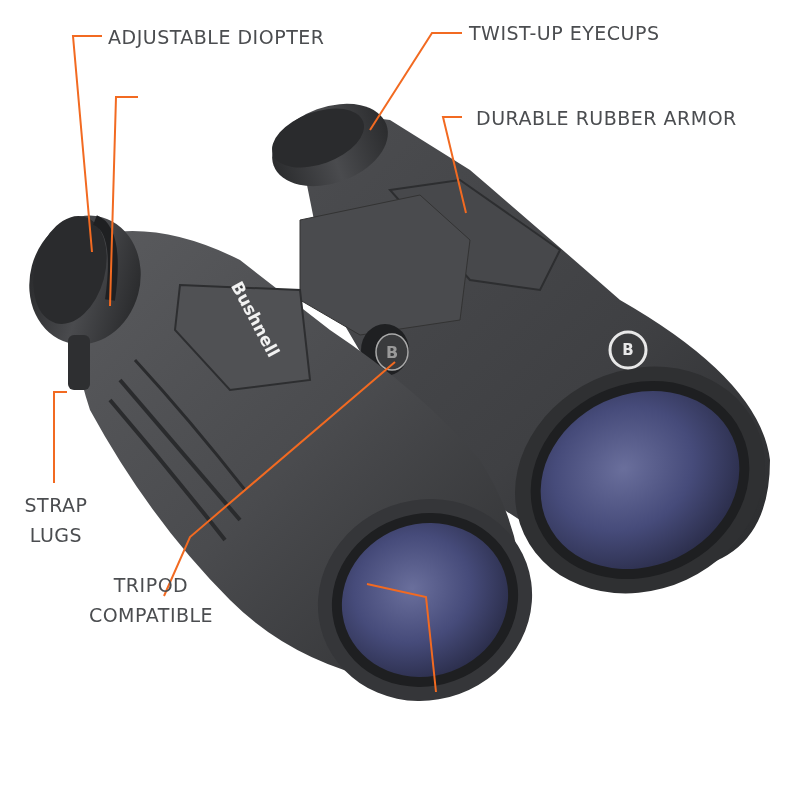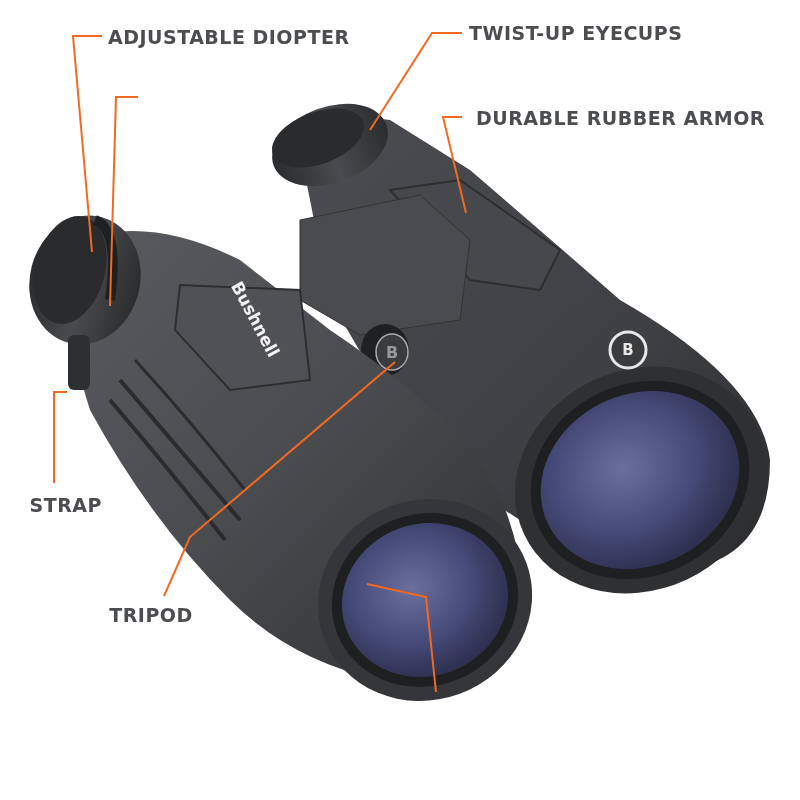--- a/index.html
+++ b/index.html
@@ -1,20 +1,20 @@
 <!DOCTYPE html>
 <html><head>
 <meta charset="utf-8">
 <style>
   html, body { margin:0; padding:0; background:#ffffff; }
   body { width:800px; height:800px; position:relative; overflow:hidden;
          font-family:"DejaVu Sans", "Liberation Sans", sans-serif; }
   .stage { position:absolute; left:0; top:0; width:800px; height:800px; }
   svg.art { position:absolute; left:0; top:0; }
-  .label { position:absolute; color:#4b4d50; font-weight:bold; font-size:19px;
+  .label { position:absolute; color:#4b4d50; font-weight:normal; font-size:19px;
            letter-spacing:0.5px; line-height:30px; white-space:nowrap;
            text-transform:uppercase; }
   .label.center { text-align:center; }
 </style>
 </head>
 <body>
 
 <div class="stage">
 
   <svg class="art" width="800" height="800" viewBox="0 0 800 800">
@@ -98,23 +98,25 @@
 
   <div class="label" style="left:108px; top:22px;">
     <span>ADJUSTABLE DIOPTER</span>
   </div>
   <div class="label" style="left:469px; top:18px;text-align:right;">
     <span>TWIST-UP EYECUPS</span>
   </div>
   <div class="label" style="left:476px; top:103px;text-align:center;">
     <span>DURABLE RUBBER ARMOR</span>
   </div>
-  <div class="label center" style="left:10px; top:490px; width:92px;text-align:right;">
+  <div class="label center" style="left:10px; top:490px; width:92px;">
     <div>STRAP</div>
+    <div>LUGS</div>
   </div>
-  <div class="label center" style="left:70px; top:600px; width:162px;">
+  <div class="label center" style="left:70px; top:570px; width:162px;">
     <div>TRIPOD</div>
+    <div>COMPATIBLE</div>
   </div>
   <div class="label center" style="left:310px; top:710px; width:260px;">
   </div>
 
   <div style="position:absolute; left:619px; top:339px; width:18px; height:22px; text-align:center; font-weight:bold; font-size:15px; color:#e8e8e8; line-height:22px;">B</div>
 </div>
 
 </body></html>

